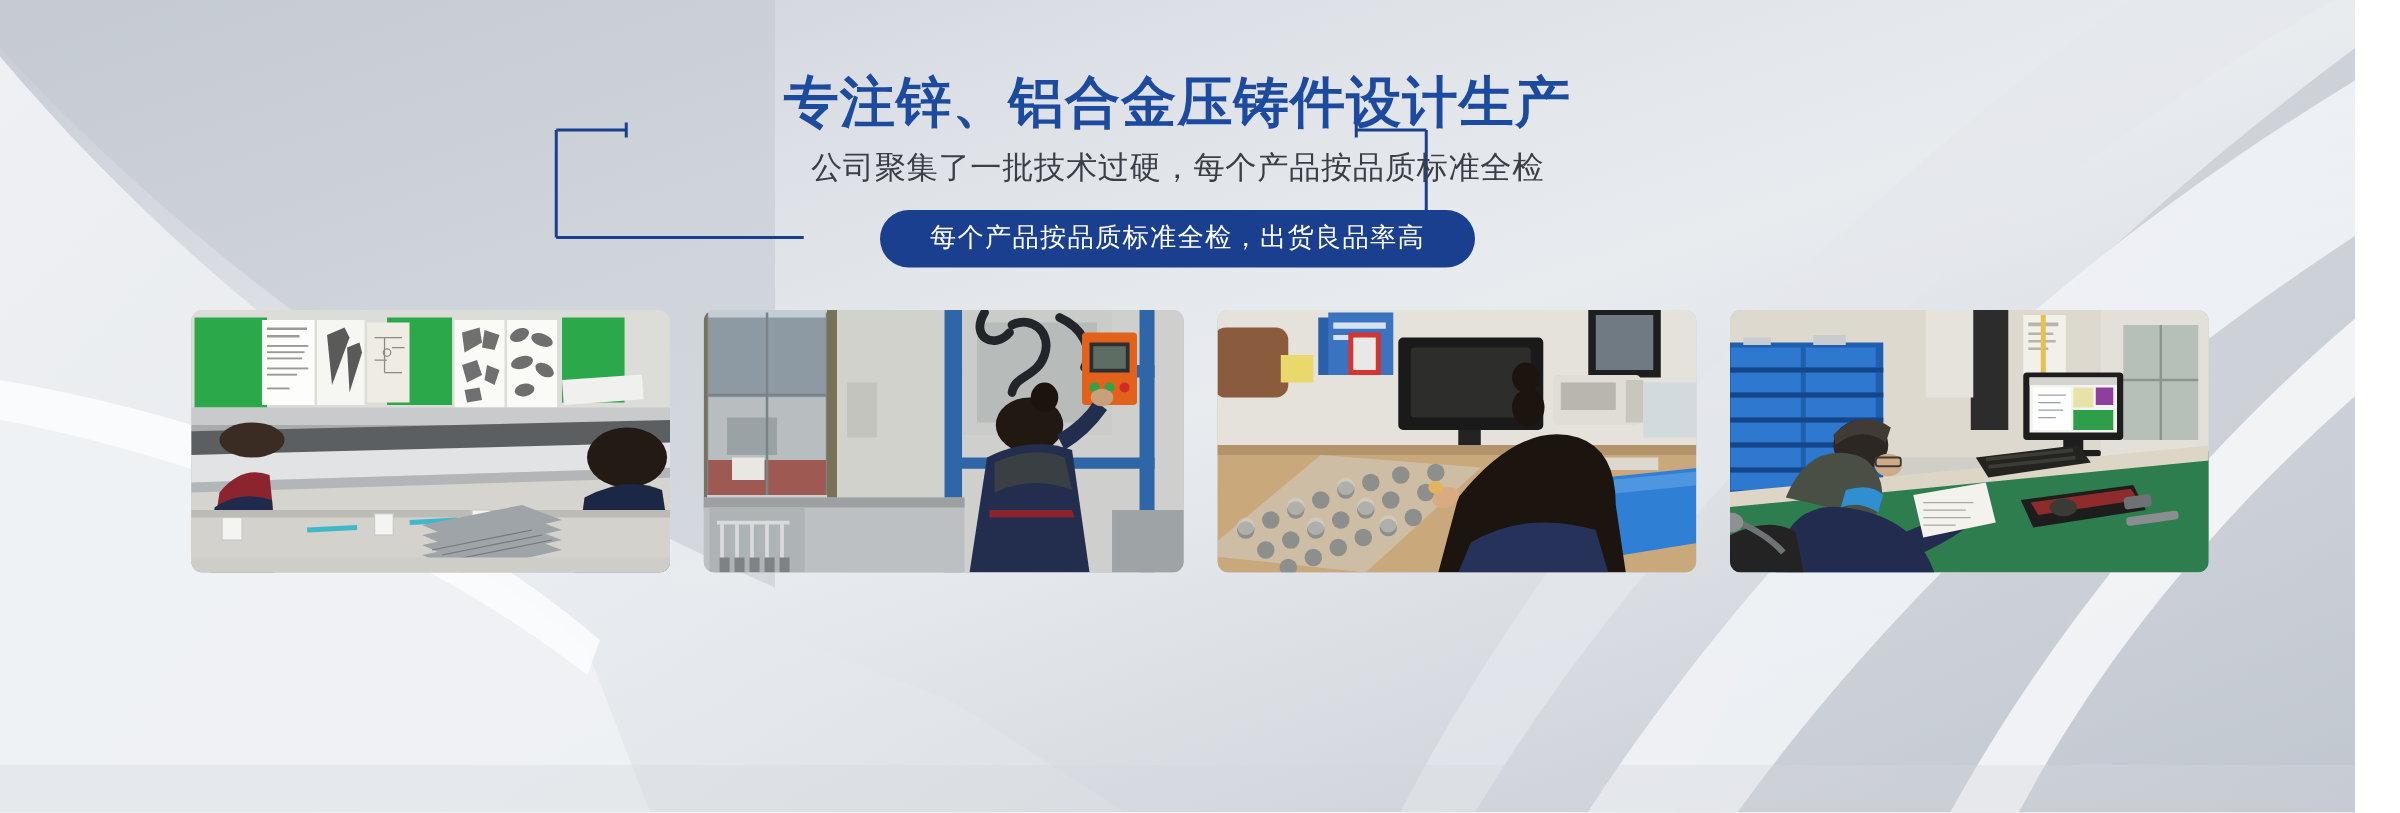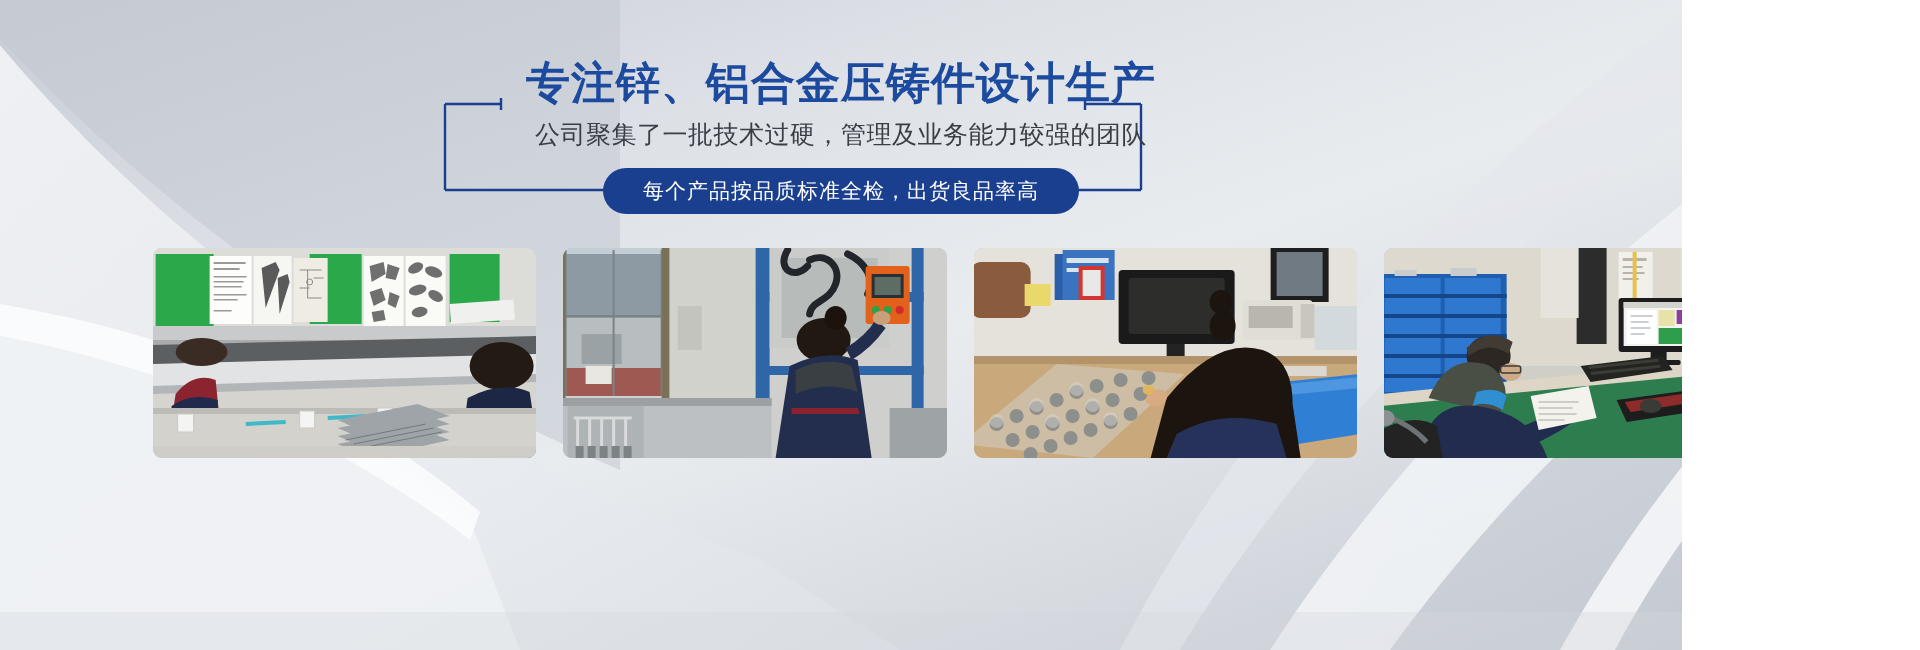--- a/index.html
+++ b/index.html
@@ -7,21 +7,21 @@
     margin: 0;
     padding: 0;
     background: #ffffff;
   }
   body {
     font-family: "Liberation Sans", "DejaVu Sans", sans-serif;
   }
 
   .banner {
     position: relative;
-    width: 1682px;
+    width: 1884px;
     height: 650px;
     overflow: hidden;
     background: linear-gradient(118deg, #c9ced6 0%, #d8dce2 18%, #e6e9ed 42%, #dfe3e8 62%, #cdd2da 82%, #bfc5ce 100%);
   }
 
   
   .bg-layer { position:absolute; inset:0; overflow:hidden; pointer-events:none; }
   .bg-layer svg { display:block; width:1920px; height:650px; }
 
   
@@ -162,21 +162,21 @@
         <path d="M 642,12 L 642,24"></path>
 
         <path d="M 2,104 L 200,104"></path>
         <path d="M 698,104 L 500,104"></path>
       </g>
     </svg>
   </div>
 
   <div class="headline">专注锌、铝合金压铸件设计生产</div>
 
-  <div class="subtitle">公司聚集了一批技术过硬，管理及业务能力较强的团队</div>
+  <div class="subtitle">公司聚集了一批技术过硬，每个产品按品质标准全检</div>
 
   <div class="pill-wrap">
     <div class="pill">每个产品按品质标准全检，出货良品率高</div>
   </div>
 
   <div class="photos">
 
     <div class="photo">
       <svg viewBox="0 0 390 210" preserveAspectRatio="xMidYMid slice" xmlns="http://www.w3.org/2000/svg">
         <rect width="390" height="210" fill="#d6d4cf"></rect>

